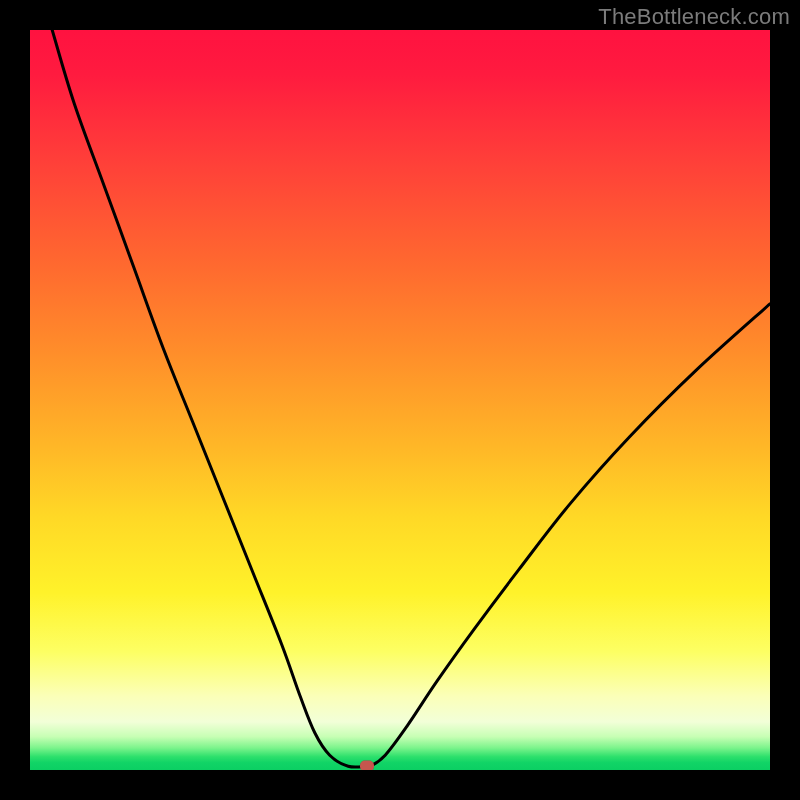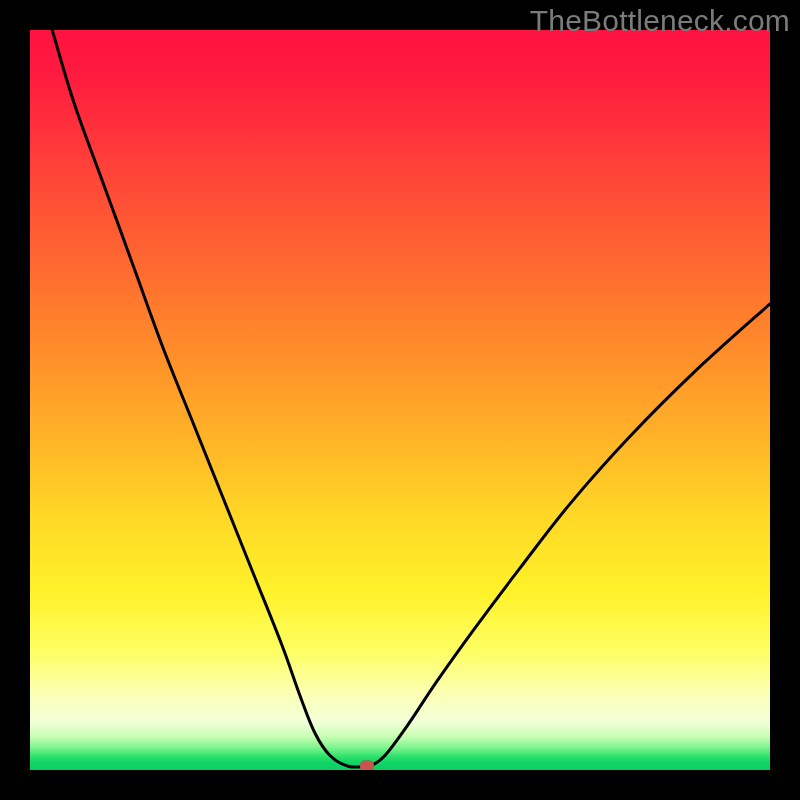--- a/index.html
+++ b/index.html
@@ -15,21 +15,21 @@
     position: relative;
     width: 800px;
     height: 800px;
     background: #000;
   }
   .watermark {
     position: absolute;
     top: 4px;
     right: 10px;
     color: #7b7b7b;
-    font-size: 30px;
+    font-size: 22px;
     font-weight: 500;
     letter-spacing: 0.2px;
     z-index: 10;
   }
   .plot {
     position: absolute;
     left: 30px;
     top: 30px;
     width: 740px;
     height: 740px;

